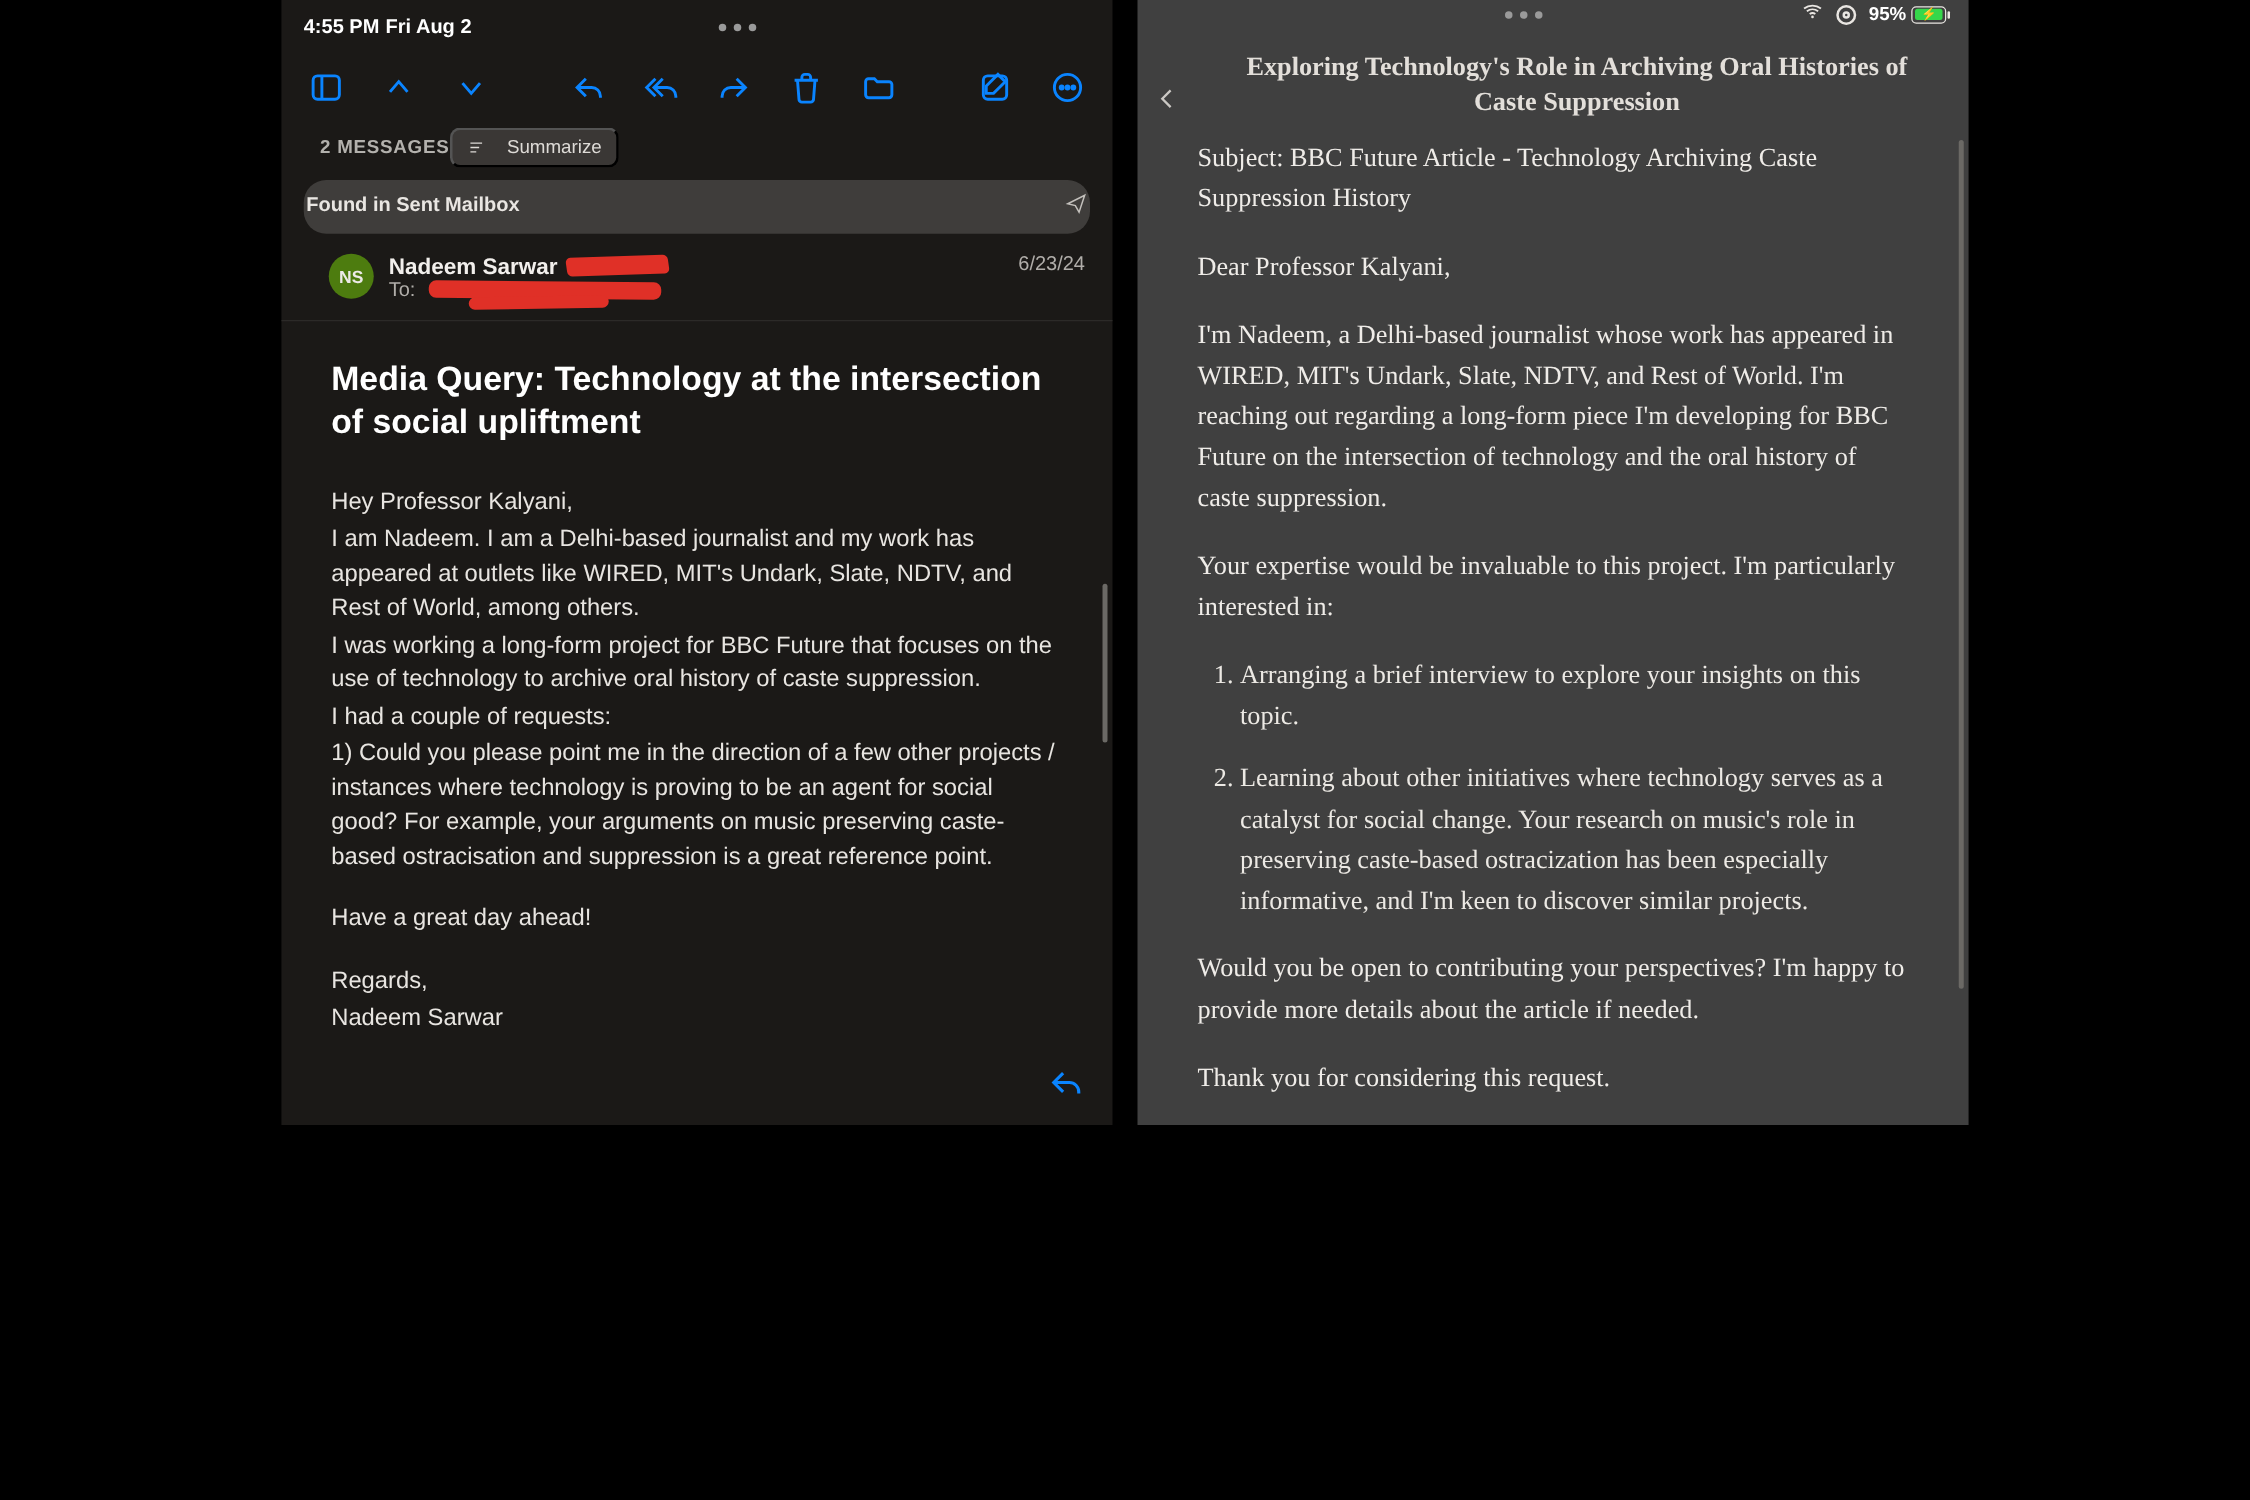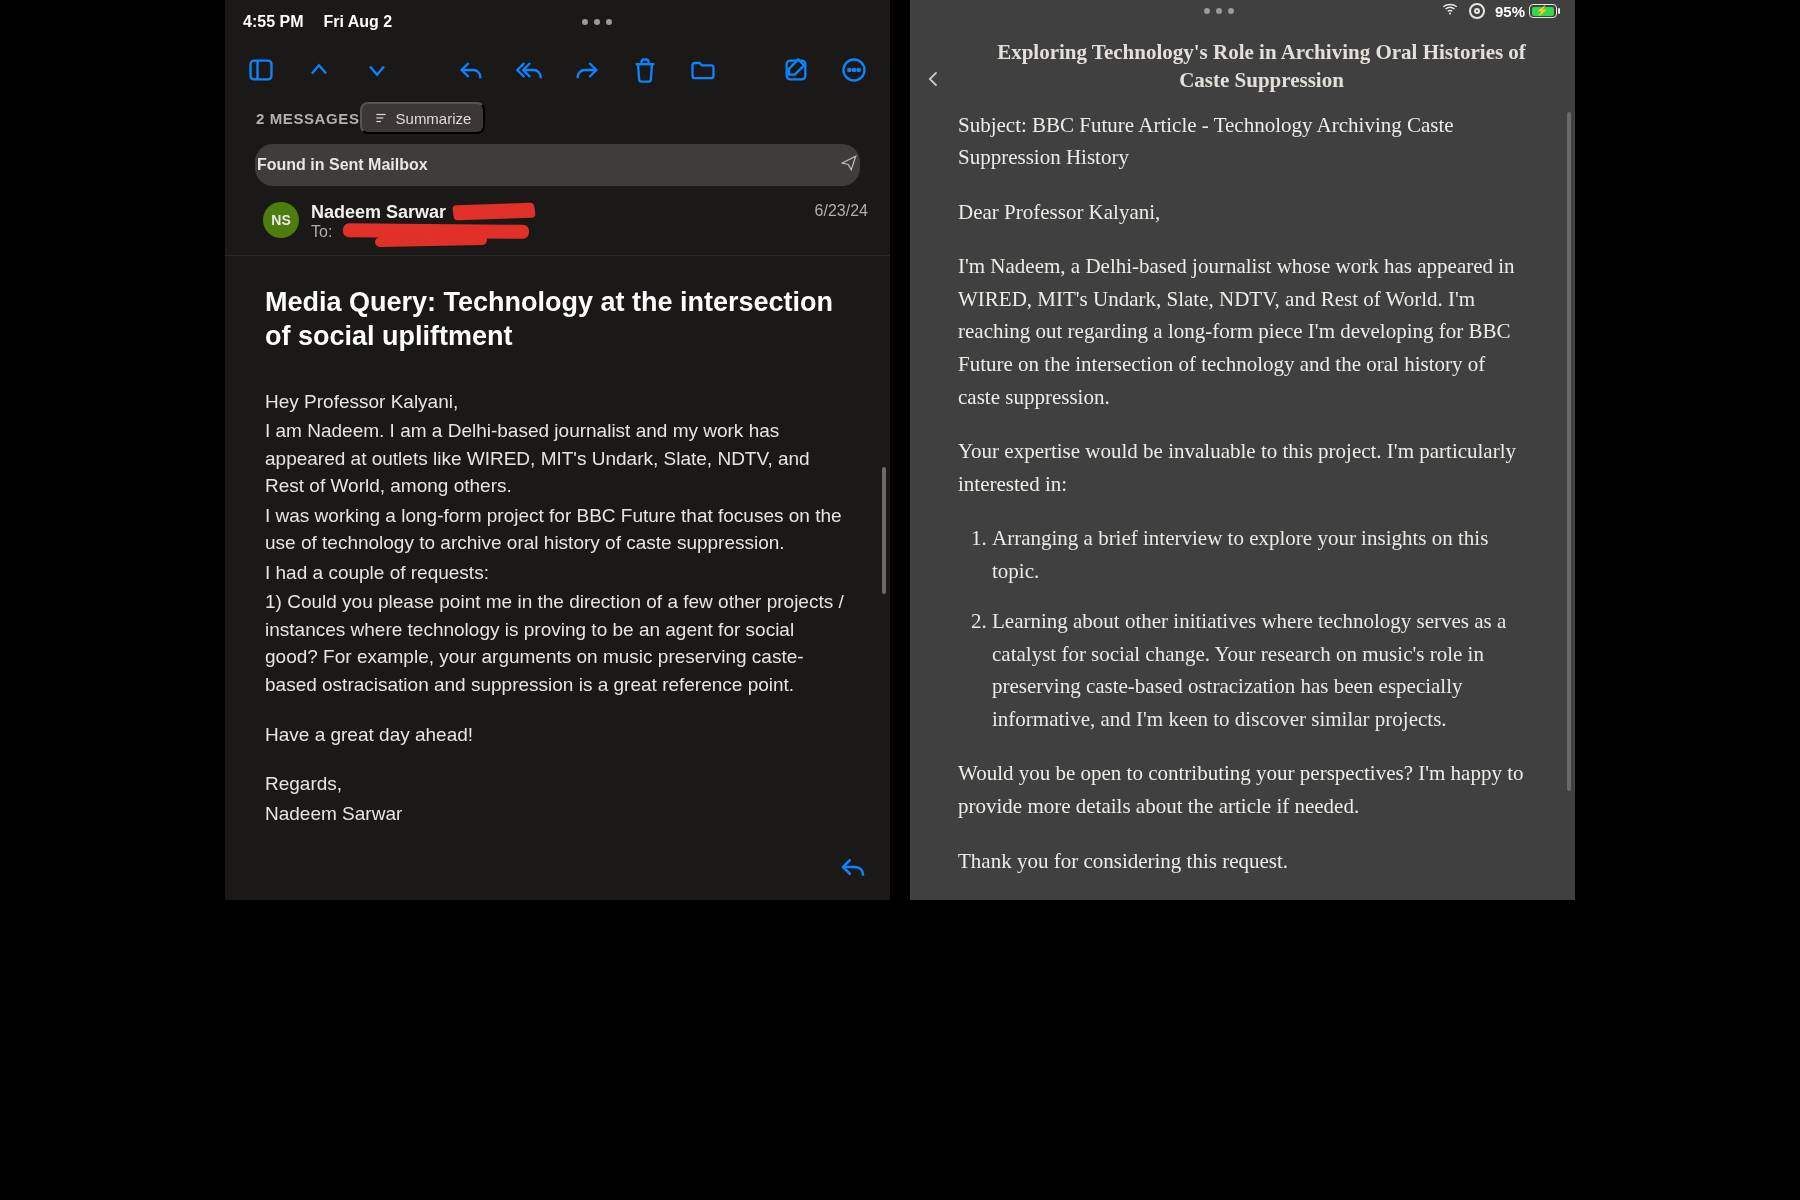--- a/index.html
+++ b/index.html
@@ -23,21 +23,21 @@
   *{box-sizing:border-box}
   .device{position:relative;width:1350px;height:900px;margin:0 auto;background:var(--bg);overflow:hidden;}
   
   .split{display:flex;height:100%;}
   .pane{height:100%;position:relative;display:flex;flex-direction:column;}
   .pane.left{width:665px;background:var(--panel);}
   .gap{width:20px;background:#000;}
   .pane.right{flex:1;background:#404040;}
   
   .statusbar{height:44px;display:flex;align-items:center;justify-content:space-between;padding:0 18px;color:#fff;font-weight:600;font-size:16px;}
-  .statusbar .when{display:flex;gap:20px;align-items:baseline}
+  .statusbar .when{display:flex;gap:5px;align-items:baseline}
   .statusbar .center{display:flex;gap:6px}
   .dot{width:6px;height:6px;border-radius:50%;background:#9a9a9a}
   .status-right{display:flex;align-items:center;gap:10px}
   .wifi{width:18px;height:18px}
   .wifi .arc{fill:none;stroke:#e9e6e2;stroke-width:2}
   .gear{width:16px;height:16px;border:2px solid #e9e6e2;border-radius:50%;position:relative}
   .gear::before{content:"";position:absolute;inset:3px;border:2px solid #e9e6e2;border-radius:50%}
   .battery{display:flex;align-items:center;gap:4px}
   .battery .pct{font-size:15px}
   .battery .shell{width:28px;height:14px;border:1.5px solid #e9e6e2;border-radius:4px;position:relative}
@@ -45,24 +45,24 @@
   .battery .fill{position:absolute;left:1.5px;top:1.5px;bottom:1.5px;width:88%;background:var(--green);border-radius:2px}
   .battery .bolt{position:absolute;left:50%;top:50%;transform:translate(-50%,-54%);font-size:10px;color:#fff}
   
   .toolbar{height:52px;display:flex;align-items:center;justify-content:space-between;padding:0 22px}
   .tb-group{display:flex;align-items:center;gap:30px}
   .ico{color:var(--accent-2);display:inline-flex;align-items:center;justify-content:center;width:28px;height:28px}
   .ico svg{stroke:currentColor;fill:none;stroke-width:2}
   
   .msg-header{display:flex;align-items:center;padding:6px 22px 10px 31px}
   .msg-count{color:#b3b1ad;font-weight:700;letter-spacing:.6px;font-size:15px}
-  .summarize{display:flex;align-items:center;gap:8px;background:#3a3735;color:#dedbd7;border-radius:8px;height:32px;padding:0 12px;font-size:15px}
+  .summarize{display:flex;align-items:center;gap:18px;background:#3a3735;color:#dedbd7;border-radius:8px;height:32px;padding:0 12px;font-size:15px}
   .summarize .sicon{width:14px;height:14px}
   
-  .banner{margin:0 30px;background:#3f3d3b;border-radius:18px;display:flex;align-items:center;justify-content:space-between;padding:10px 2px}
+  .banner{margin:0 18px;background:#3f3d3b;border-radius:18px;display:flex;align-items:center;justify-content:space-between;padding:10px 2px}
   .banner .label{color:#e9e6e2;font-size:16px;font-weight:600}
   .paper-plane{color:#c3c0bc}
   
   .sender{display:flex;align-items:flex-start;gap:12px;padding:16px 22px 14px 38px;border-bottom:1px solid #2c2a28;position:relative}
   .avatar{width:36px;height:36px;border-radius:50%;background:#4d7c0f;color:#eceae7;display:flex;align-items:center;justify-content:center;font-weight:700;font-size:14px}
   .sender .who{display:flex;flex-direction:column}
   .sender .name{font-size:18px;font-weight:700;color:#f2efec}
   .sender .to{font-size:16px;color:#b0ada9}
   .sender .date{margin-left:auto;color:#b0ada9;font-size:16px}
   .redact{position:absolute;left:108px;top:22px;width:200px;height:34px;pointer-events:none}

